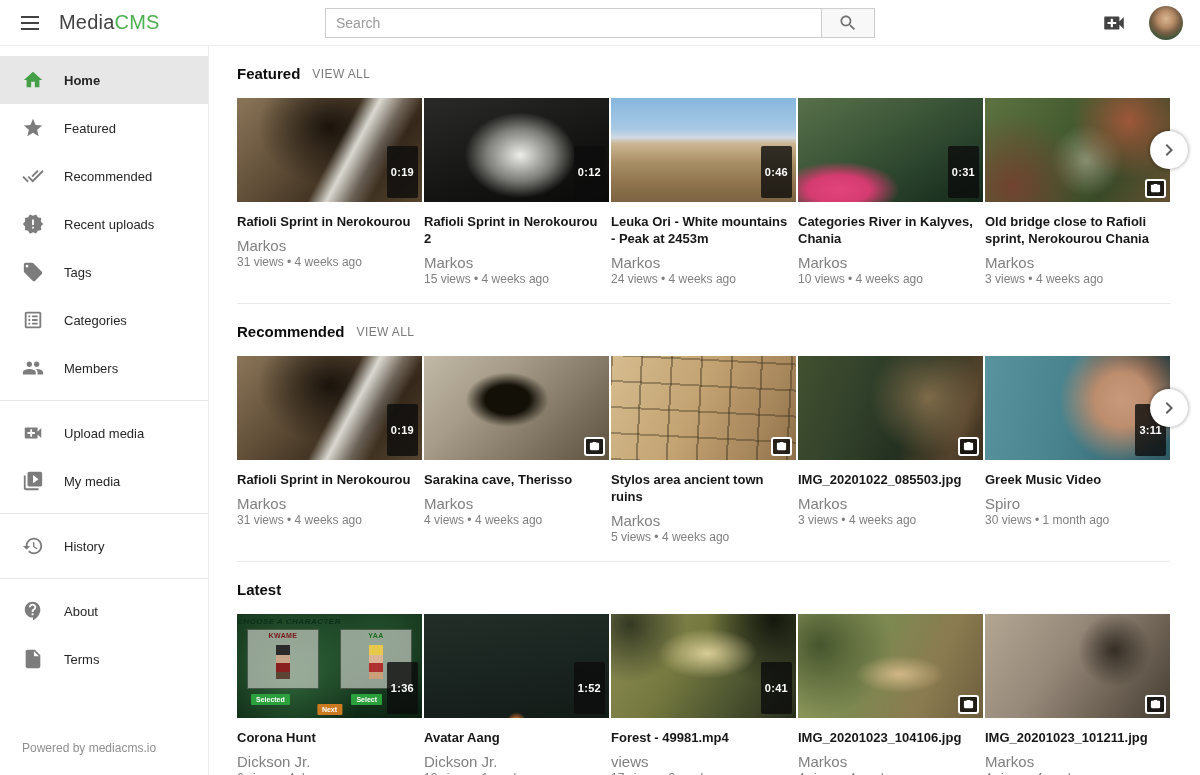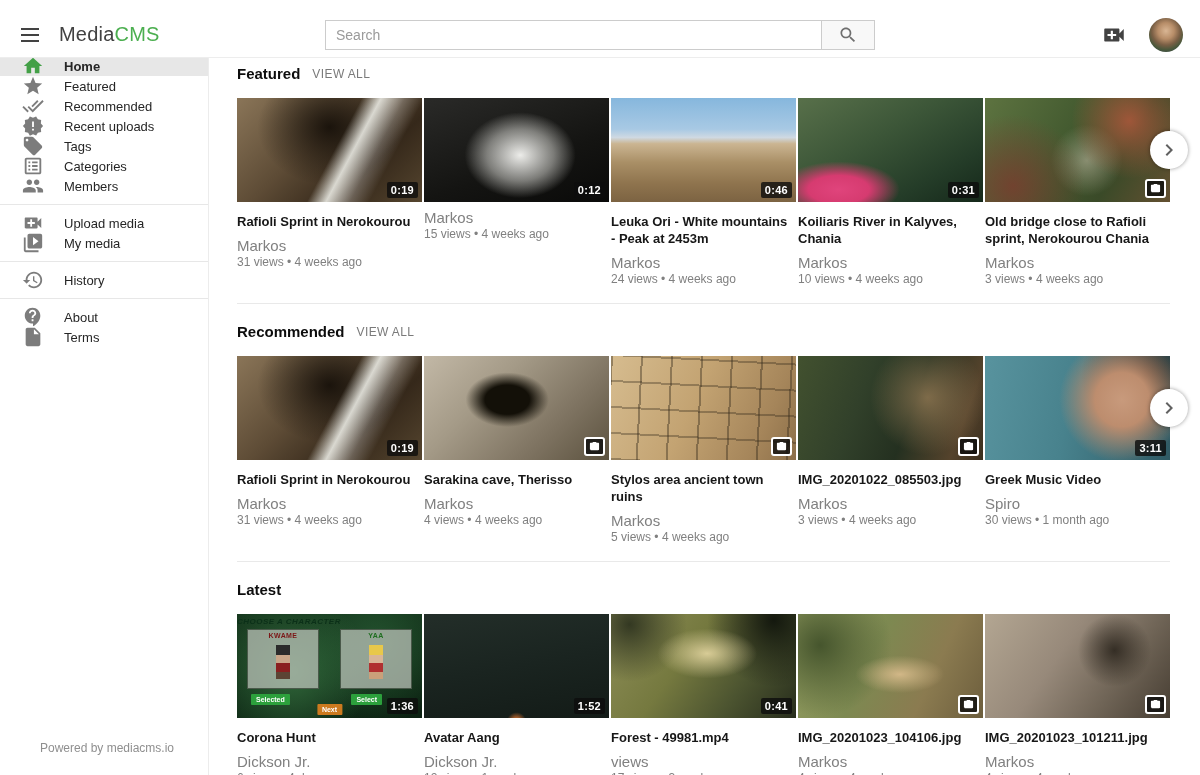--- a/index.html
+++ b/index.html
@@ -6,21 +6,21 @@
   html,body { margin:0; padding:0; }
   body {
     width:1200px; height:775px; overflow:hidden;
     font-family:"Liberation Sans", sans-serif;
     background:#fff; color:#212121;
   }
   svg { display:block; fill:currentColor; }
 
   
   .topbar {
-    position:fixed; top:12px; left:0; width:1200px; height:46px;
+    position:fixed; top:0; left:0; width:1200px; height:46px;
     background:#fff; border-bottom:1px solid #ededed; z-index:20;
     display:flex; align-items:center;
   }
   .menu-btn { width:24px; height:24px; margin-left:18px; display:flex; flex-direction:column;
     justify-content:center; gap:4px; cursor:pointer; }
   .menu-btn span { display:block; width:18px; height:2px; background:#424242; margin:0 auto; }
   .logo { margin-left:17px; font-size:20px; letter-spacing:.2px; cursor:pointer; color:#424242; white-space:nowrap; }
   .logo .green { color:#4caf50; }
   .search-wrap { position:absolute; left:325px; top:8px; display:flex; height:30px; }
   .search-input {
@@ -36,41 +36,41 @@
   .avatar { width:34px; height:34px; border-radius:50%; cursor:pointer;
     background:radial-gradient(circle at 50% 38%, #d9b694 0%, #b78d68 30%, #7a5f45 52%, #49583b 70%, #2f4257 100%); }
 
   
   .sidebar {
     position:fixed; top:46px; left:0; width:209px; height:729px;
     background:#fff; border-right:1px solid #ececec;
     display:flex; flex-direction:column; z-index:10;
   }
   .side-groups { padding-top:10px; }
-  .side-item { height:20px; display:flex; align-items:center; padding-left:22px;
+  .side-item { height:48px; display:flex; align-items:center; padding-left:22px;
     font-size:13px; color:#262626; cursor:pointer; }
   .side-item .ic { width:22px; height:22px; color:#7c7c7c; margin-right:20px; flex:none; }
   .side-item.active { background:#e7e7e7; font-weight:bold; }
   .side-item.active .ic { color:#43a047; }
   .side-divider { border-top:1px solid #e7e7e7; margin:8px 0; }
   .side-spacer { flex:1; }
-  .side-footer { padding:0 16px 20px 22px; font-size:12px; color:#8f8f8f;text-align:center; }
+  .side-footer { padding:0 16px 20px 22px; font-size:12px; color:#8f8f8f; }
 
   
   .main { margin-left:209px; margin-top:46px; height:729px; overflow:hidden; padding:0 30px 0 28px; }
   .section { padding-top:19px; padding-bottom:17px; border-bottom:1px solid #e9e9e9; }
   .section:last-child { border-bottom:none; }
   .sec-head { display:flex; align-items:center; margin-bottom:16px; }
   .sec-title { font-size:15px; font-weight:bold; color:#0d0d0d; }
   .view-all { margin-left:12px; font-size:12px; color:#7a7a7a; letter-spacing:.4px; cursor:pointer; text-decoration:none; }
   .cards { display:flex; gap:2px; position:relative; }
   .card { width:185px; flex:none; }
   .thumb { position:relative; width:185px; height:104px; background:#ddd; cursor:pointer; overflow:hidden; }
   .badge { position:absolute; right:4px; bottom:4px; background:rgba(12,12,12,.8); color:#fff;
-    font-size:11px; font-weight:bold; letter-spacing:.3px; padding:1px 4px; border-radius:2px; line-height:14px; }
+    font-size:11px; font-weight:bold; letter-spacing:.3px; padding:19px 4px; border-radius:2px; line-height:14px; }
   .badge.cam { border:2px solid #fff; border-radius:3px; padding:2px 3px; display:flex; align-items:center; }
   .card-title { margin-top:11px; font-size:13px; font-weight:bold; line-height:17px; color:#171717;
     cursor:pointer; max-height:34px; overflow:hidden; padding-right:8px; }
   .card-author { margin-top:7px; font-size:15px; color:#808080; cursor:pointer; }
   .card-meta { margin-top:1px; font-size:12px; color:#808080; }
   .next-btn { position:absolute; width:38px; height:38px; border-radius:50%; border:none; background:#fff;
     box-shadow:0 0 4px rgba(0,0,0,.4); right:-18px; top:33px; display:flex; align-items:center;
     justify-content:center; color:#616161; cursor:pointer; z-index:5; padding:0; }
 
   
@@ -240,38 +240,39 @@
     </div>
     <div class="card-title">Rafioli Sprint in Nerokourou</div>
     <div class="card-author">Markos</div>
     <div class="card-meta">31 views • 4 weeks ago</div>
   </div>
   <div class="card">
     <div class="thumb" style="background:radial-gradient(ellipse 40% 55% at 52% 55%, rgba(248,248,245,0.95) 0%, rgba(210,210,205,0.55) 45%, rgba(0,0,0,0) 75%), linear-gradient(160deg, #2a2a28 0%, #141412 60%, #0a0a09 100%)">
 
       <span class="badge">0:12</span>
     </div>
+    <div class="card-title">Rafioli Sprint in Nerokourou 2</div>
     <div class="card-author">Markos</div>
     <div class="card-meta">15 views • 4 weeks ago</div>
   </div>
   <div class="card">
     <div class="thumb" style="background:linear-gradient(180deg, #86b7dd 0%, #a8c9e4 30%, #cfd9e2 38%, #cbb592 44%, #a98f66 62%, #8f744e 82%, #7c6342 100%)">
 
       <span class="badge">0:46</span>
     </div>
     <div class="card-title">Leuka Ori - White mountains - Peak at 2453m</div>
     <div class="card-author">Markos</div>
     <div class="card-meta">24 views • 4 weeks ago</div>
   </div>
   <div class="card">
     <div class="thumb" style="background:radial-gradient(ellipse 55% 45% at 22% 88%, #e0447c 0%, #d63b70 30%, rgba(214,59,112,0) 60%), linear-gradient(150deg, #58704a 0%, #3c5638 40%, #243c28 75%, #15281a 100%)">
 
       <span class="badge">0:31</span>
     </div>
-    <div class="card-title">Koiliaris River in Kalyves, Chania</div>
+    <div class="card-title">Categories River in Kalyves, Chania</div>
     <div class="card-author">Markos</div>
     <div class="card-meta">10 views • 4 weeks ago</div>
   </div>
   <div class="card">
     <div class="thumb" style="background:radial-gradient(circle at 78% 22%, rgba(176,88,60,0.85) 0%, rgba(176,88,60,0) 35%), radial-gradient(circle at 15% 85%, rgba(123,59,46,0.8) 0%, rgba(123,59,46,0) 40%), radial-gradient(circle at 55% 60%, rgba(210,200,180,0.5) 0%, rgba(210,200,180,0) 30%), linear-gradient(120deg, #5d7340 0%, #42592f 45%, #3a4a28 70%, #645031 100%)">
 
       <span class="badge cam">
               <svg viewBox="0 0 24 24" width="11" height="11">
                 <path d="M12 15.2a3.2 3.2 0 1 0 0-6.4 3.2 3.2 0 0 0 0 6.4zM9 2L7.17 4H4c-1.1 0-2 .9-2 2v12c0 1.1.9 2 2 2h16c1.1 0 2-.9 2-2V6c0-1.1-.9-2-2-2h-3.17L15 2H9z"></path>
               </svg>

